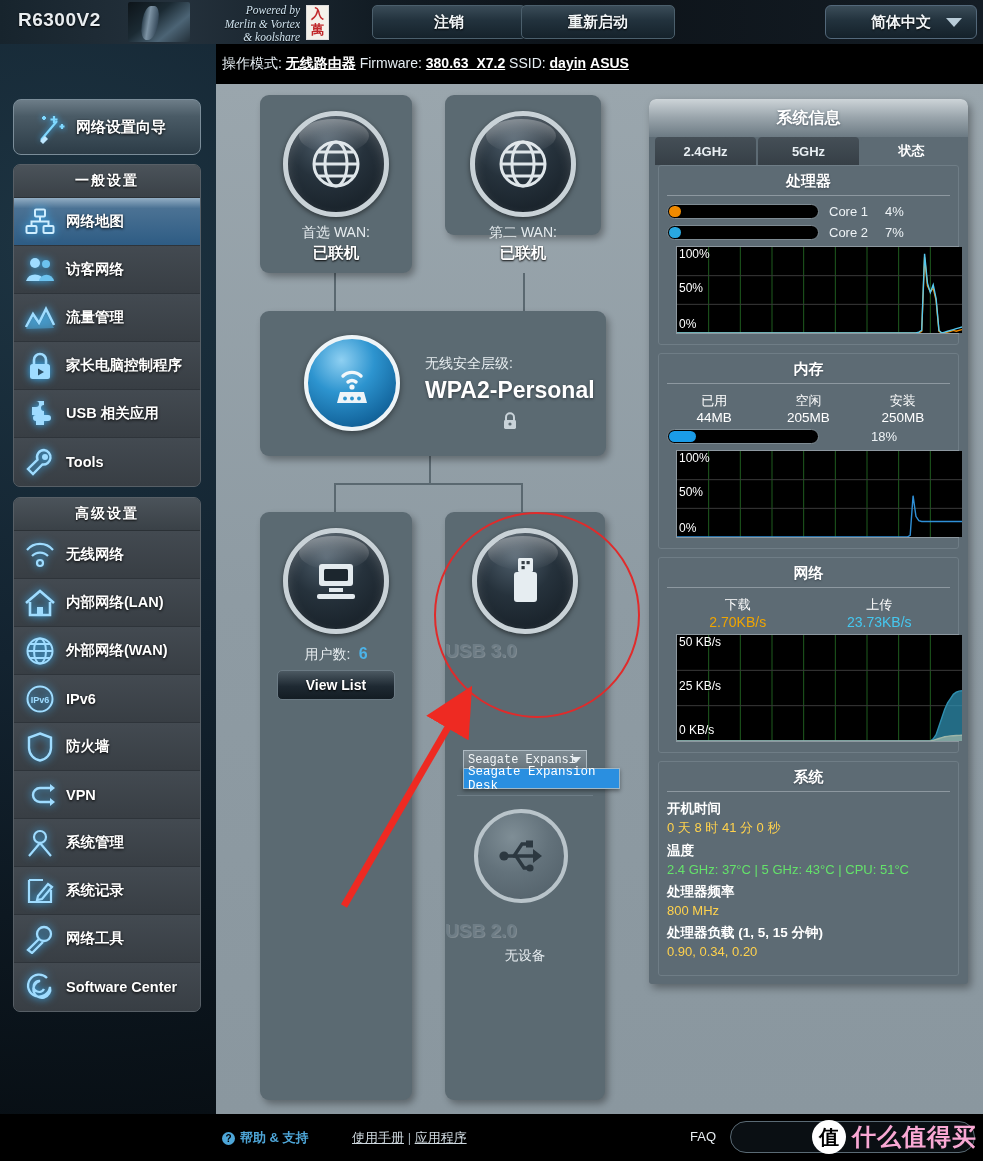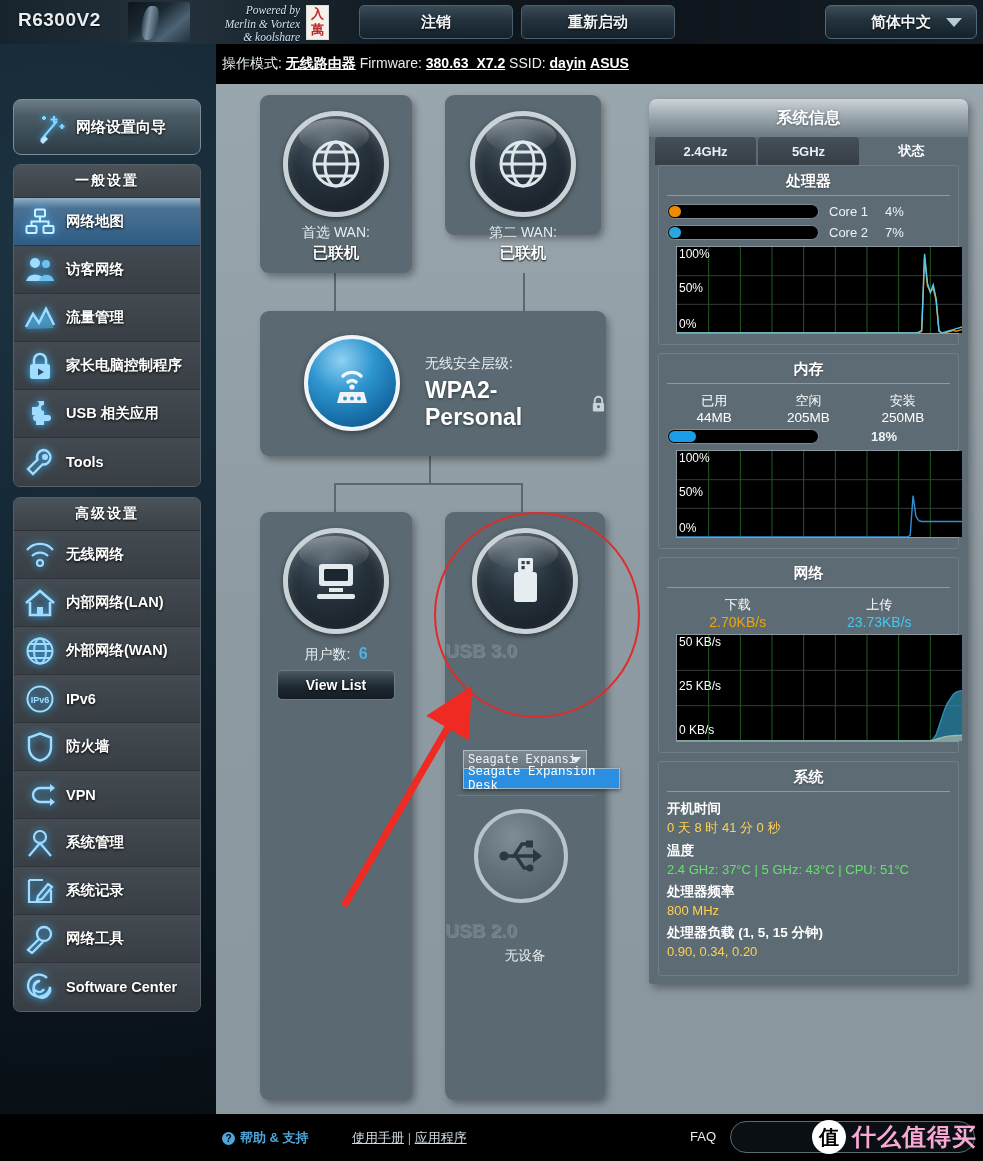--- a/index.html
+++ b/index.html
@@ -51,21 +51,21 @@
     font-size:13px; line-height:16px; font-family:"DejaVu Sans",sans-serif;
   }
   .topbtn {
     position:absolute; top:5px; height:34px; width:154px;
     background: linear-gradient(180deg,#3a4c58 0%, #22323d 45%, #15222b 100%);
     border:1px solid #4b5f6c; border-radius:5px;
     color:#f2f6f8; font-size:15px; font-weight:bold;
     display:flex; align-items:center; justify-content:center;
     text-shadow:0 1px 2px #000; cursor:pointer;
   }
-  #btn-logout { left:359px; }
+  #btn-logout { left:372px; }
   #btn-reboot { left:521px; }
   .langsel {
     position:absolute; left:825px; top:5px; width:152px; height:34px;
     background: linear-gradient(180deg,#3b4d59 0%, #22323d 45%, #14212a 100%);
     border:1px solid #53687a; border-radius:6px;
     color:#f2f6f8; font-size:15px; font-weight:bold;
     display:flex; align-items:center; justify-content:center;
     text-shadow:0 1px 2px #000; cursor:pointer;
   }
   .langsel .caret {
@@ -600,21 +600,21 @@
               </g>
               <circle cx="29" cy="30" r="2.6" fill="#f3f8fb"></circle>
               <path d="M14 46 L17 35 L41 35 L44 46 Z" fill="#eef4f8"></path>
               <circle cx="22" cy="41.5" r="1.9" fill="#2d94cf"></circle>
               <circle cx="29" cy="41.5" r="1.9" fill="#2d94cf"></circle>
               <circle cx="36" cy="41.5" r="1.9" fill="#2d94cf"></circle>
             </svg>
           </div>
         </div>
         <div style="position:absolute;left:165px;top:44px;" class="node-title">无线安全层级:</div>
-        <div style="position:absolute;left:165px;top:66px;display:flex;align-items:center;gap:8px;">
+        <div style="position:absolute;left:165px;top:66px;display:flex;align-items:center;gap:8px;flex-direction:column;">
           <span style="color:#ffffff;font-size:23px;font-weight:bold;text-shadow:0 1px 3px #2d363d;">WPA2-Personal</span>
           <svg width="16" height="18" viewBox="0 0 16 18">
             <path d="M4 8 L4 5.2 A4 4 0 0 1 12 5.2 L12 8" fill="none" stroke="#c9d3d9" stroke-width="2"></path>
             <rect x="2" y="8" width="12" height="9" rx="1.4" fill="#c9d3d9"></rect>
             <circle cx="8" cy="12" r="1.6" fill="#5b6a72"></circle>
           </svg>
         </div>
       </div>
 
       <div class="node" style="left:44px;top:428px;width:152px;height:588px;">
@@ -755,21 +755,21 @@
         </div>
         <div>
           <div class="h">空闲</div>
           <div class="v">205MB</div>
         </div>
         <div>
           <div class="h">安装</div>
           <div class="v">250MB</div>
         </div>
       </div>
-      <div class="bar-row" style="font-weight:bold;">
+      <div class="bar-row" style="">
         <div class="bar-track">
           <div class="bar-fill" id="memfill" style="width: 27px; background: rgb(26, 156, 232);"></div>
         </div>
         <div class="bar-val" style="margin-left:52px;">18%</div>
       </div>
       <div class="graph">
         <svg id="memchart" width="285" height="86" viewBox="0 0 285 86" preserveAspectRatio="none">
             <rect width="285" height="86" fill="#000"></rect>
             <line x1="31.666666666666668" y1="0" x2="31.666666666666668" y2="86" stroke="#1f5c1f" stroke-width="1"></line>
             <line x1="63.333333333333336" y1="0" x2="63.333333333333336" y2="86" stroke="#1f5c1f" stroke-width="1"></line>

